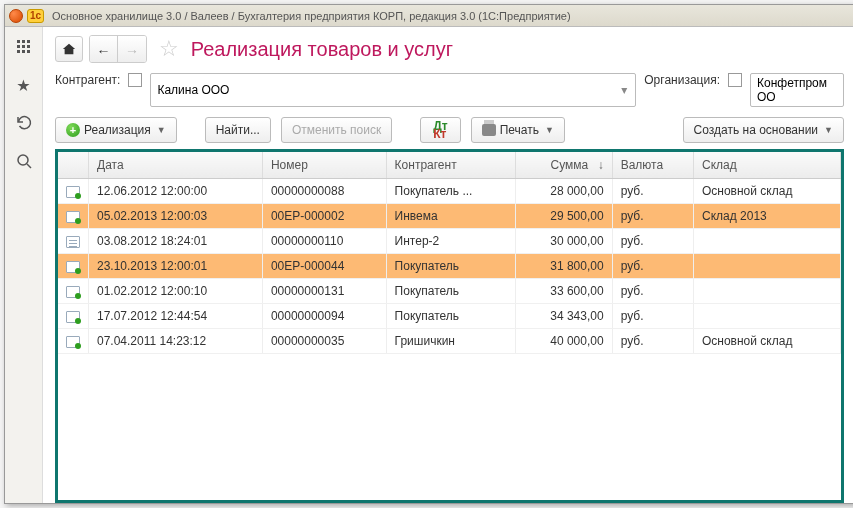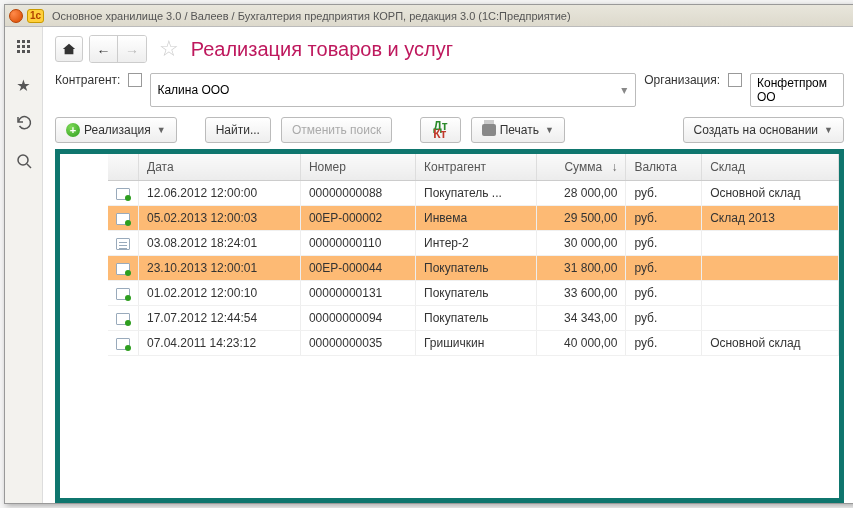--- a/index.html
+++ b/index.html
@@ -32,21 +32,21 @@
   .btn.icon-only { padding: 0 12px; }
   .btn .dd { margin-left: 2px; color: #666; font-size: 9px; }
   .plus-ico { width: 14px; height: 14px; border-radius: 50%; background: radial-gradient(circle at 35% 30%, #7ed957, #2e9e1f); color: #fff; font-weight: bold; display: flex; align-items: center; justify-content: center; font-size: 11px; line-height: 1; }
   .dtkt { font-size: 8px; line-height: 8px; font-weight: bold; }
   .dtkt .d { color: #2a8a2a; display: block; }
   .dtkt .k { color: #c0392b; display: block; }
   .print-ico { width: 14px; height: 12px; background: #888; border-radius: 2px; position: relative; }
   .print-ico::before { content: ""; position: absolute; top: -4px; left: 2px; right: 2px; height: 4px; background: #ccc; }
   .gap { flex: none; width: 8px; }
   .spacer { flex: 1; }
-  .table-wrap { border: 5px solid #0f766e; flex: 1; overflow: auto; padding-left: 48px; }
+  .table-wrap { border: 3px solid #0f766e; flex: 1; overflow: auto; }
   table { border-collapse: collapse; width: 100%; }
   th { background: linear-gradient(#fafafa,#ececec); border-right: 1px solid #ddd; border-bottom: 1px solid #ccc; padding: 6px 8px; text-align: left; color: #555; font-weight: normal; position: sticky; top: 0; }
   th.sum { text-align: right; }
   td { border-right: 1px solid #eee; padding: 5px 8px; color: #333; white-space: nowrap; }
   tr.hl td { background: #fdba74; }
   tr td { border-bottom: 1px solid #f0f0f0; }
   td.sum { text-align: right; }
   .row-ico { width: 14px; height: 12px; border: 1px solid #9ab; background: #fff; border-radius: 1px; position: relative; display: inline-block; vertical-align: middle; }
   .row-ico.check::after { content: ""; position: absolute; right: -2px; bottom: -2px; width: 6px; height: 6px; background: #2e9e1f; border-radius: 50%; }
   .row-ico.lines::before { content: ""; position: absolute; left: 2px; right: 2px; top: 3px; height: 1px; background: #9ab; box-shadow: 0 3px 0 #9ab, 0 6px 0 #9ab; }

